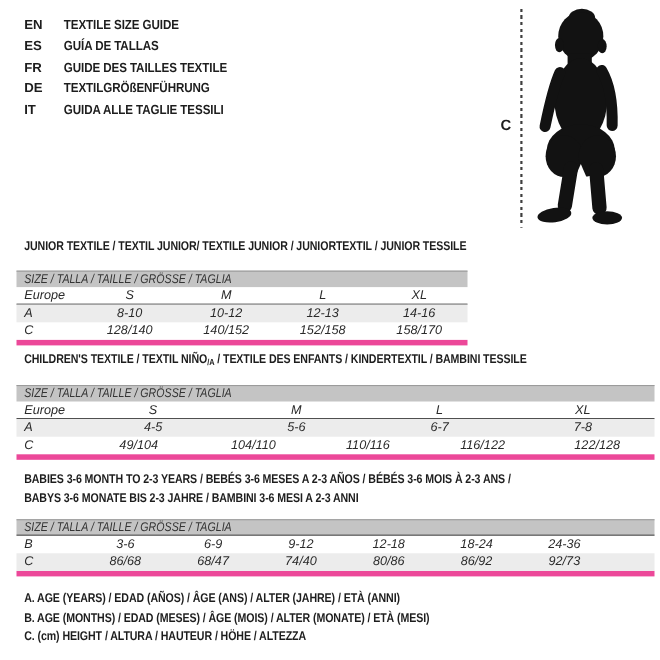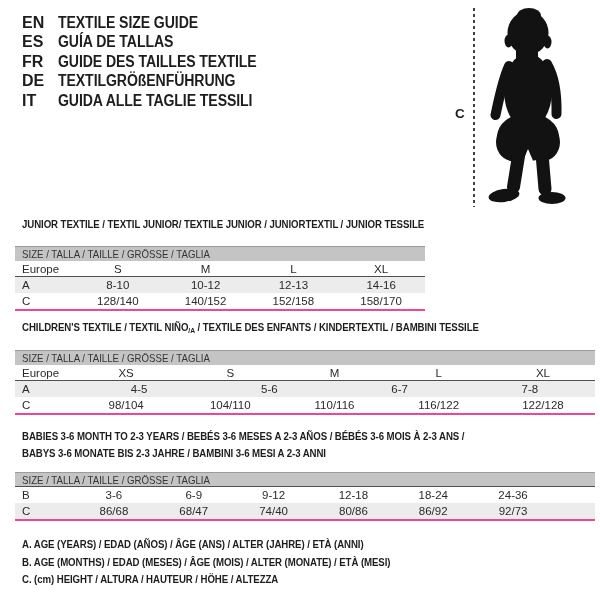--- a/index.html
+++ b/index.html
@@ -8,21 +8,21 @@
     font-family:"Liberation Sans", sans-serif; color:var(--text,#1d1d1d);
     overflow:hidden;
   }
   .abs { position:absolute; }
 
   
   .cond { display:inline-block; transform:scaleX(0.84); transform-origin:0 50%; white-space:nowrap; letter-spacing:-0.1px; }
 
   
   .lang-list { left:22px; top:13px; }
-  .lang-row { display:flex; height:19.4px; line-height:19.4px; font-weight:bold; font-size:16px; }
+  .lang-row { display:flex; height:19.4px; line-height:19.4px; font-weight:bold; font-size:12px; }
   .lang-code { width:36px; }
   .lang-label.cond { transform:scaleX(0.88); }
 
   
   .dotline {
     left:473px; top:8px; width:2px; height:199px;
     background:repeating-linear-gradient(to bottom, #3f3f3f 0 3px, transparent 3px 6px);
   }
   .cmark { left:455px; top:106px; font-weight:bold; font-size:13.5px; }
   .baby { left:483px; top:3px; }
@@ -30,21 +30,21 @@
   .baby .limb { stroke:var(--silhouette,#121212); fill:none; stroke-linecap:round; }
   .baby .cut { fill:#ffffff; }
 
   
   .tbl-title { font-weight:bold; font-size:11.5px; white-space:nowrap;
                transform:scaleX(0.84); transform-origin:0 50%; letter-spacing:-0.1px; line-height:15px; }
   .tbl-title .subsc { font-size:8px; vertical-align:-2px; }
   .title2line { line-height:17px; }
 
   
-  .size-table { position:absolute; font-size:11.5px; border-bottom:2px solid #ec4899; }
+  .size-table { position:absolute; font-size:11.5px; border-bottom:5px solid #ec4899;font-style:italic; }
   .thead {
     height:15px; line-height:15px; background:var(--header_bar_bg,#c4c4c4);
     border-top:1px solid #9b9b9b; padding-left:7px; color:#343434; box-sizing:border-box;
   }
   .thead .hspan { display:inline-block; transform:scaleX(0.84); transform-origin:0 50%; white-space:nowrap; }
   .thead.dark-under { border-bottom:1px solid var(--divider_dark,#4f4f4f); }
   .trow { display:flex; height:16px; line-height:16px; box-sizing:border-box; color:#2a2a2a; }
   .trow .c0 { width:52px; padding-left:7px; text-align:left; flex:none; }
   .trow .c  { flex:1; text-align:center; }
   .r-dark-under { border-bottom:1px solid var(--divider_dark,#4f4f4f); }
@@ -136,36 +136,35 @@
 
   <div class="tbl-title abs" style="left:22px; top:320px;">
     <span>CHILDREN'S TEXTILE / TEXTIL NIÑO</span><span class="subsc">/A</span><span> / TEXTILE DES ENFANTS / KINDERTEXTIL / BAMBINI TESSILE</span>
   </div>
   <div class="size-table" style="left:15px; top:350px; width:580px;">
     <div class="thead">
       <span class="hspan">SIZE / TALLA / TAILLE / GRÖSSE / TAGLIA</span>
     </div>
     <div class="trow r-dark-under">
       <div class="c0">Europe</div>
-      <div class="c">XS</div>
       <div class="c">S</div>
       <div class="c">M</div>
       <div class="c">L</div>
       <div class="c">XL</div>
     </div>
     <div class="trow r-stripe">
       <div class="c0">A</div>
       <div class="c">4-5</div>
       <div class="c">5-6</div>
       <div class="c">6-7</div>
       <div class="c">7-8</div>
     </div>
     <div class="trow">
       <div class="c0">C</div>
-      <div class="c">98/104</div>
+      <div class="c">49/104</div>
       <div class="c">104/110</div>
       <div class="c">110/116</div>
       <div class="c">116/122</div>
       <div class="c">122/128</div>
     </div>
   </div>
 
   <div class="tbl-title title2line abs" style="left:22px; top:428px;">
     <div>BABIES 3-6 MONTH TO 2-3 YEARS / BEBÉS 3-6 MESES A 2-3 AÑOS / BÉBÉS 3-6 MOIS À 2-3 ANS /</div>
     <div>BABYS 3-6 MONATE BIS 2-3 JAHRE / BAMBINI 3-6 MESI A 2-3 ANNI</div>

